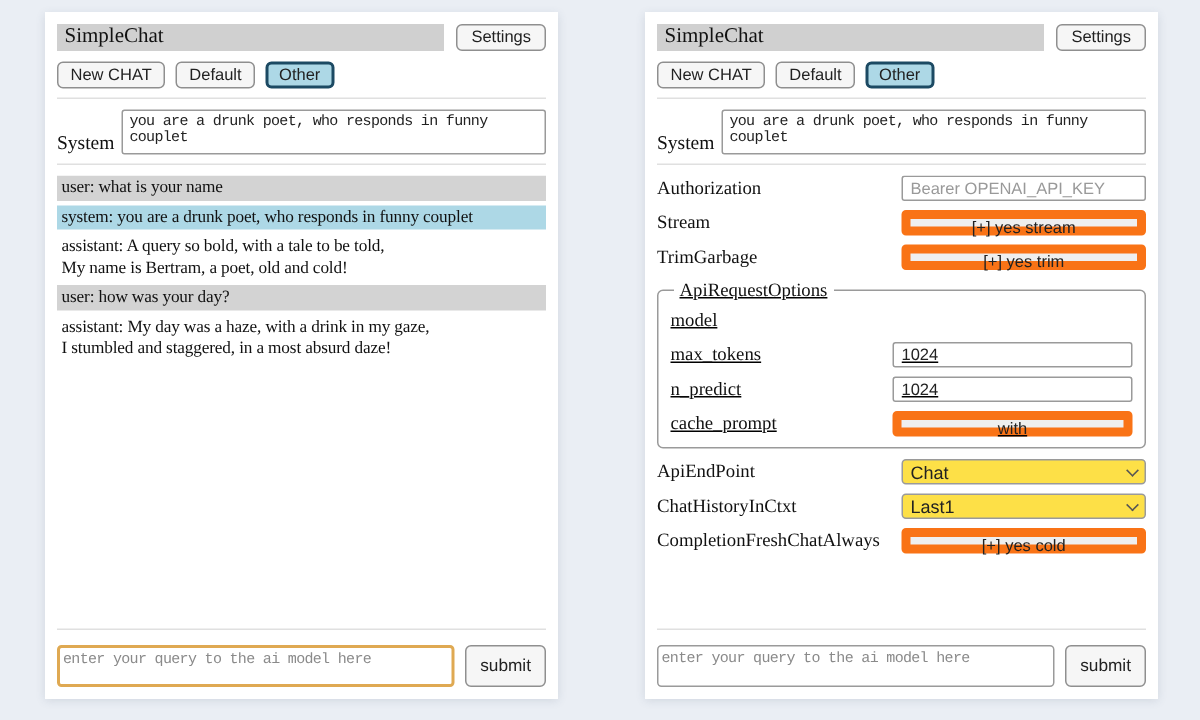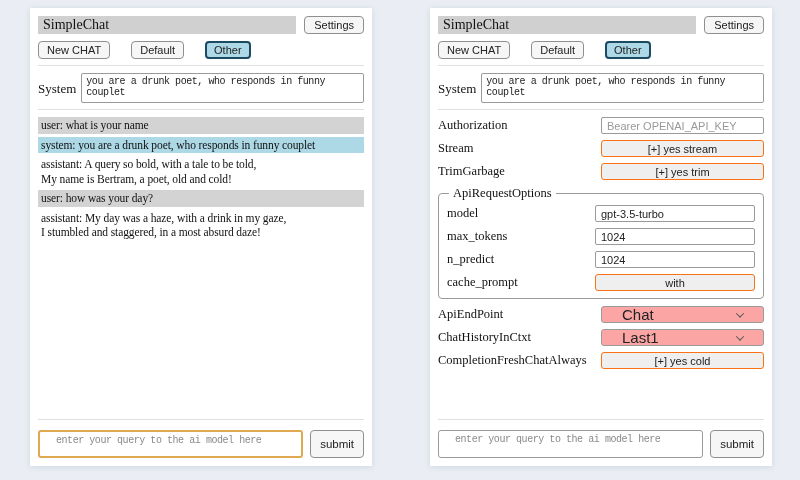--- a/index.html
+++ b/index.html
@@ -22,27 +22,27 @@
     padding:1px 5px; color:#111;
   }
   .btn {
     font-family:"Liberation Sans", sans-serif; font-size:11px; color:#222;
     background:#f6f6f6; border:1px solid #8f8f8f; border-radius:4px;
     padding:2px 8px; white-space:nowrap; cursor:pointer;text-align:center;
   }
   .settings-btn { padding:2px 9px; }
 
   
-  .toolbar { display:flex; gap:21px; margin-top:7px; }
+  .toolbar { display:flex; gap:7px; margin-top:7px; }
   .btn.active { background:#add8e6; border:2px solid #1c4a63; padding:1px 7px; }
 
   .sep { border:none; border-top:1px solid #e0e0e0; margin:6px 0 5px; }
 
   
-  .system-row { display:flex; gap:5px; align-items:center; margin-top:2px; }
+  .system-row { display:flex; gap:5px; align-items:flex-end; margin-top:2px; }
   .system-row label { font-size:13px; color:#111; padding-top:2px; }
   .mono-ta {
     flex:1; height:30px; resize:none; border:1px solid #9a9a9a; border-radius:2px;
     font-family:"Liberation Mono", monospace; font-size:10px; letter-spacing:-0.45px;
     color:#222; padding:2px 4px; outline:none; overflow:hidden;
   }
 
   
   .chat-area { flex:1; margin-top:2px; overflow:hidden; }
   .msg {
@@ -58,47 +58,48 @@
   .srow { display:flex; align-items:center; margin-bottom:6px; min-height:17px; }
   .slabel { width:163px; flex:none; font-size:12.5px; color:#111; white-space:nowrap; }
   .sctl { flex:1; display:flex; }
   .ctl-input {
     width:100%; height:17px; border:1px solid #9a9a9a; border-radius:2px;
     font-family:"Liberation Sans", sans-serif; font-size:11px; color:#222;
     padding:1px 5px; outline:none;
   }
   .ctl-input::placeholder { color:#999; }
   .ctl-button {
-    width:100%; height:17px; background:#efefef; border:1px solid #f97316;
+    width:100%; height:17px; background:#efefef; border:6px solid #f97316;
     border-radius:3px; font-family:"Liberation Sans", sans-serif; font-size:11px;
     color:#222; text-align:center; cursor:pointer; padding:0;
   }
   .ctl-select {
-    width:100%; height:17px; background:#fca5a5; border:1px solid #9a9a9a;
+    width:100%; height:17px; background:#fde047; border:1px solid #9a9a9a;
     border-radius:3px; display:flex; align-items:center; justify-content:space-between;
-    font-family:"Liberation Sans", sans-serif; font-size:15px; color:#222;
-    padding:0 20px; cursor:pointer;
+    font-family:"Liberation Sans", sans-serif; font-size:12px; color:#222;
+    padding:0 5px; cursor:pointer;
   }
   .chev {
     width:6px; height:6px; border-right:1.5px solid #555; border-bottom:1.5px solid #555;
     transform:rotate(45deg) translate(-1px,-1px); flex:none;
   }
   fieldset.aro {
     border:1px solid #9a9a9a; border-radius:4px; margin:0 0 7px;
     padding:4px 8px 1px;
+    text-decoration:underline;
   }
   fieldset.aro legend { font-size:12.5px; color:#111; padding:0 4px; margin-left:2px; }
   fieldset.aro .slabel { width:148px; }
 
   
   .query-row { display:flex; gap:7px; align-items:stretch; margin-top:5px; }
   .query-ta {
     flex:1; height:28px; resize:none; border:1px solid #9a9a9a; border-radius:3px;
     font-family:"Liberation Mono", monospace; font-size:10px; letter-spacing:-0.45px;
-    color:#222; padding:3px 16px; outline:none; overflow:hidden;
+    color:#222; padding:3px 2px; outline:none; overflow:hidden;
   }
   .query-ta.focused { border:2px solid #dfa952; }
   .query-ta::placeholder { color:#8a8a8a; }
   .submit-btn { align-self:stretch; padding:2px 9px; font-size:11.5px; }
 </style>
 </head>
 <body>
 
 <div class="stage">
 
@@ -184,23 +185,20 @@
         <div class="sctl">
             <button class="ctl-button">[+] yes trim</button>
           </div>
       </div>
 
       <fieldset class="aro">
         <legend>ApiRequestOptions</legend>
 
         <div class="srow">
           <div class="slabel">model</div>
-          <div class="sctl">
-              <input class="ctl-input" value="gpt-3.5-turbo" style="">
-            </div>
         </div>
 
 
         <div class="srow">
           <div class="slabel">max_tokens</div>
           <div class="sctl">
               <input class="ctl-input" value="1024" style="">
             </div>
         </div>
 

